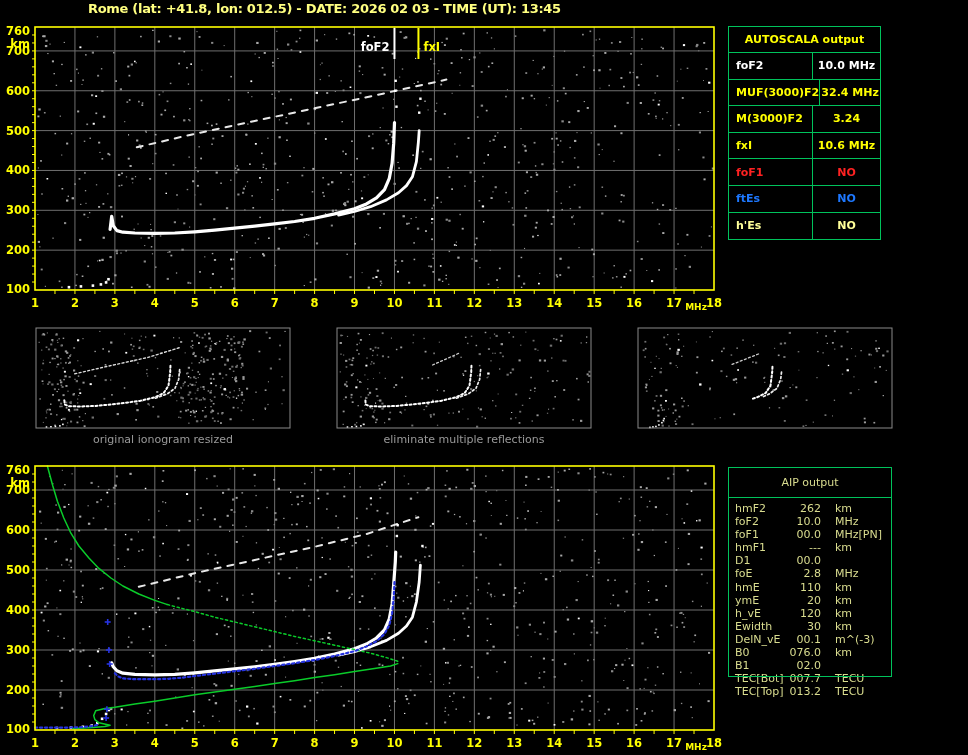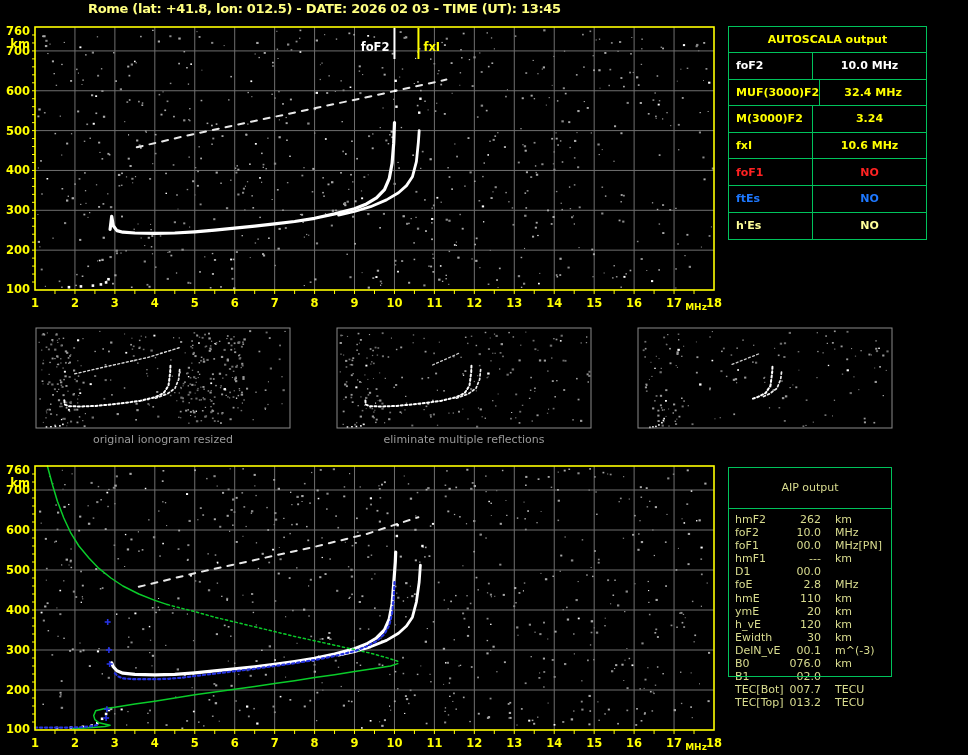--- a/index.html
+++ b/index.html
@@ -4,34 +4,34 @@
 <style>
   html,body{margin:0;padding:0;background:#000;}
   #screen{position:relative;width:968px;height:755px;background:#000;overflow:hidden;
           font-family:"DejaVu Sans",sans-serif;}
   #plot-svg{position:absolute;left:0;top:0;}
   .title{position:absolute;left:88px;top:1px;font-size:13px;font-weight:bold;
          letter-spacing:-0.3px;color:#FFFF80;white-space:nowrap;}
   .panel-caption{position:absolute;width:254px;text-align:center;top:433px;
                  font-size:11px;color:#9a9a9a;}
   
-  .as-table{position:absolute;left:728px;top:26px;width:199px;height:214px;
+  .as-table{position:absolute;left:728px;top:26px;width:153px;height:214px;
             box-sizing:border-box;border:1px solid #00C25C;font-size:11px;font-weight:bold;}
   .as-header{height:26px;display:flex;align-items:center;justify-content:center;
              border-bottom:1px solid #00C25C;color:#FFFF00;box-sizing:border-box;}
   .as-row{display:flex;height:26.6px;border-bottom:1px solid #00C25C;box-sizing:border-box;}
   .as-row:last-child{border-bottom:none;}
   .as-label{flex:0 0 84px;display:flex;align-items:center;padding-left:7px;
             border-right:1px solid #00C25C;box-sizing:border-box;}
   .as-value{flex:1;display:flex;align-items:center;justify-content:center;}
   
   .aip-wrap{position:absolute;left:728px;top:467px;width:164px;color:#D9DC8F;font-size:11px;}
   .aip-border{position:absolute;left:0;top:0;width:164px;height:210px;
               box-sizing:border-box;border:1px solid #00C25C;pointer-events:none;}
-  .aip-header{height:42px;display:flex;align-items:center;justify-content:center;
+  .aip-header{height:31px;display:flex;align-items:center;justify-content:center;
               border-bottom:1px solid #00C25C;box-sizing:border-box;}
   .aip-rows{padding-top:4px;}
   .aip-row{display:flex;height:13.1px;line-height:13px;white-space:nowrap;}
   .aip-label{flex:0 0 50px;padding-left:7px;}
   .aip-value{flex:0 0 36px;text-align:right;}
   .aip-unit{margin-left:14px;}
   .aip-extra{}
 </style>
 </head>
 <body>

